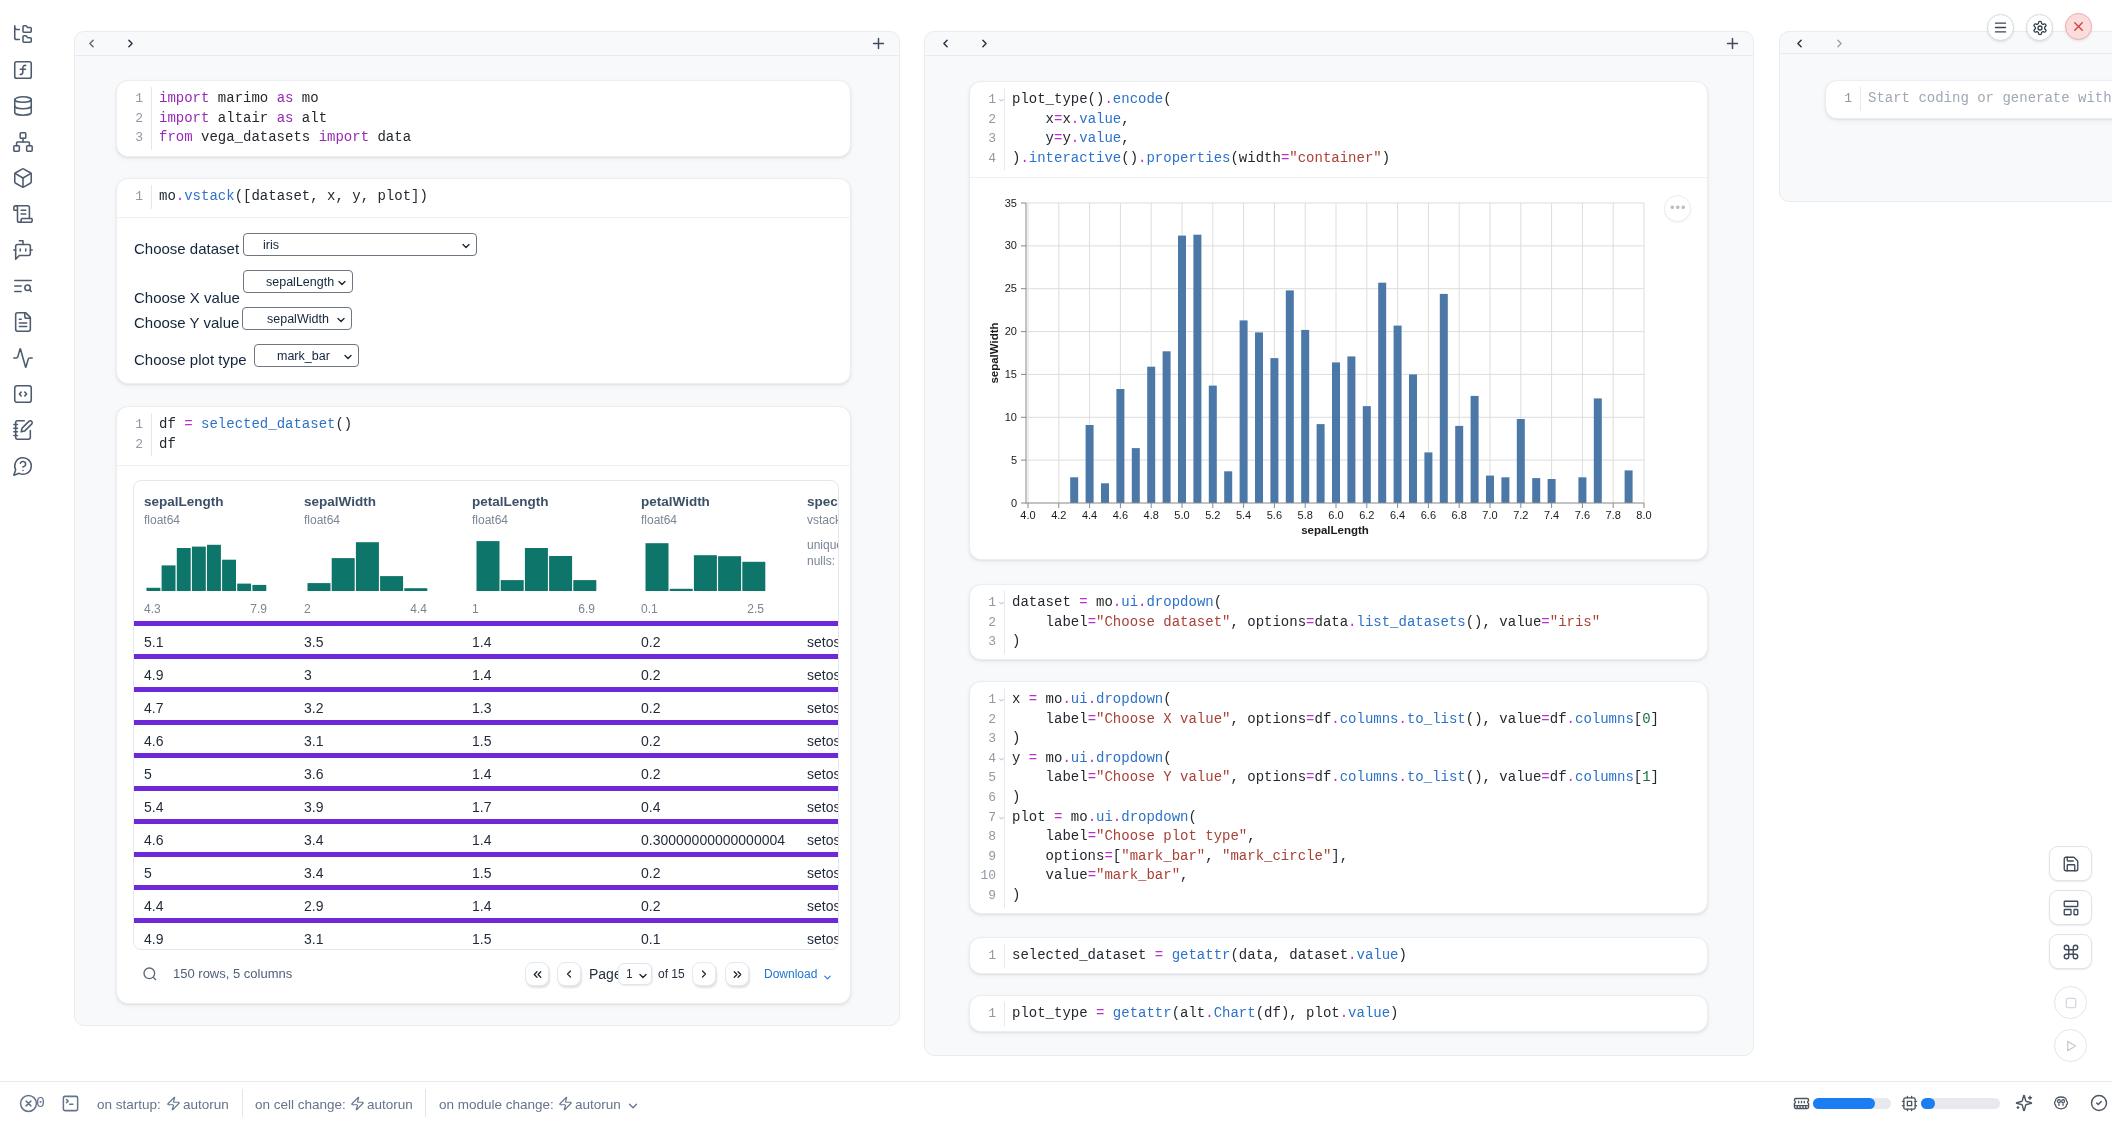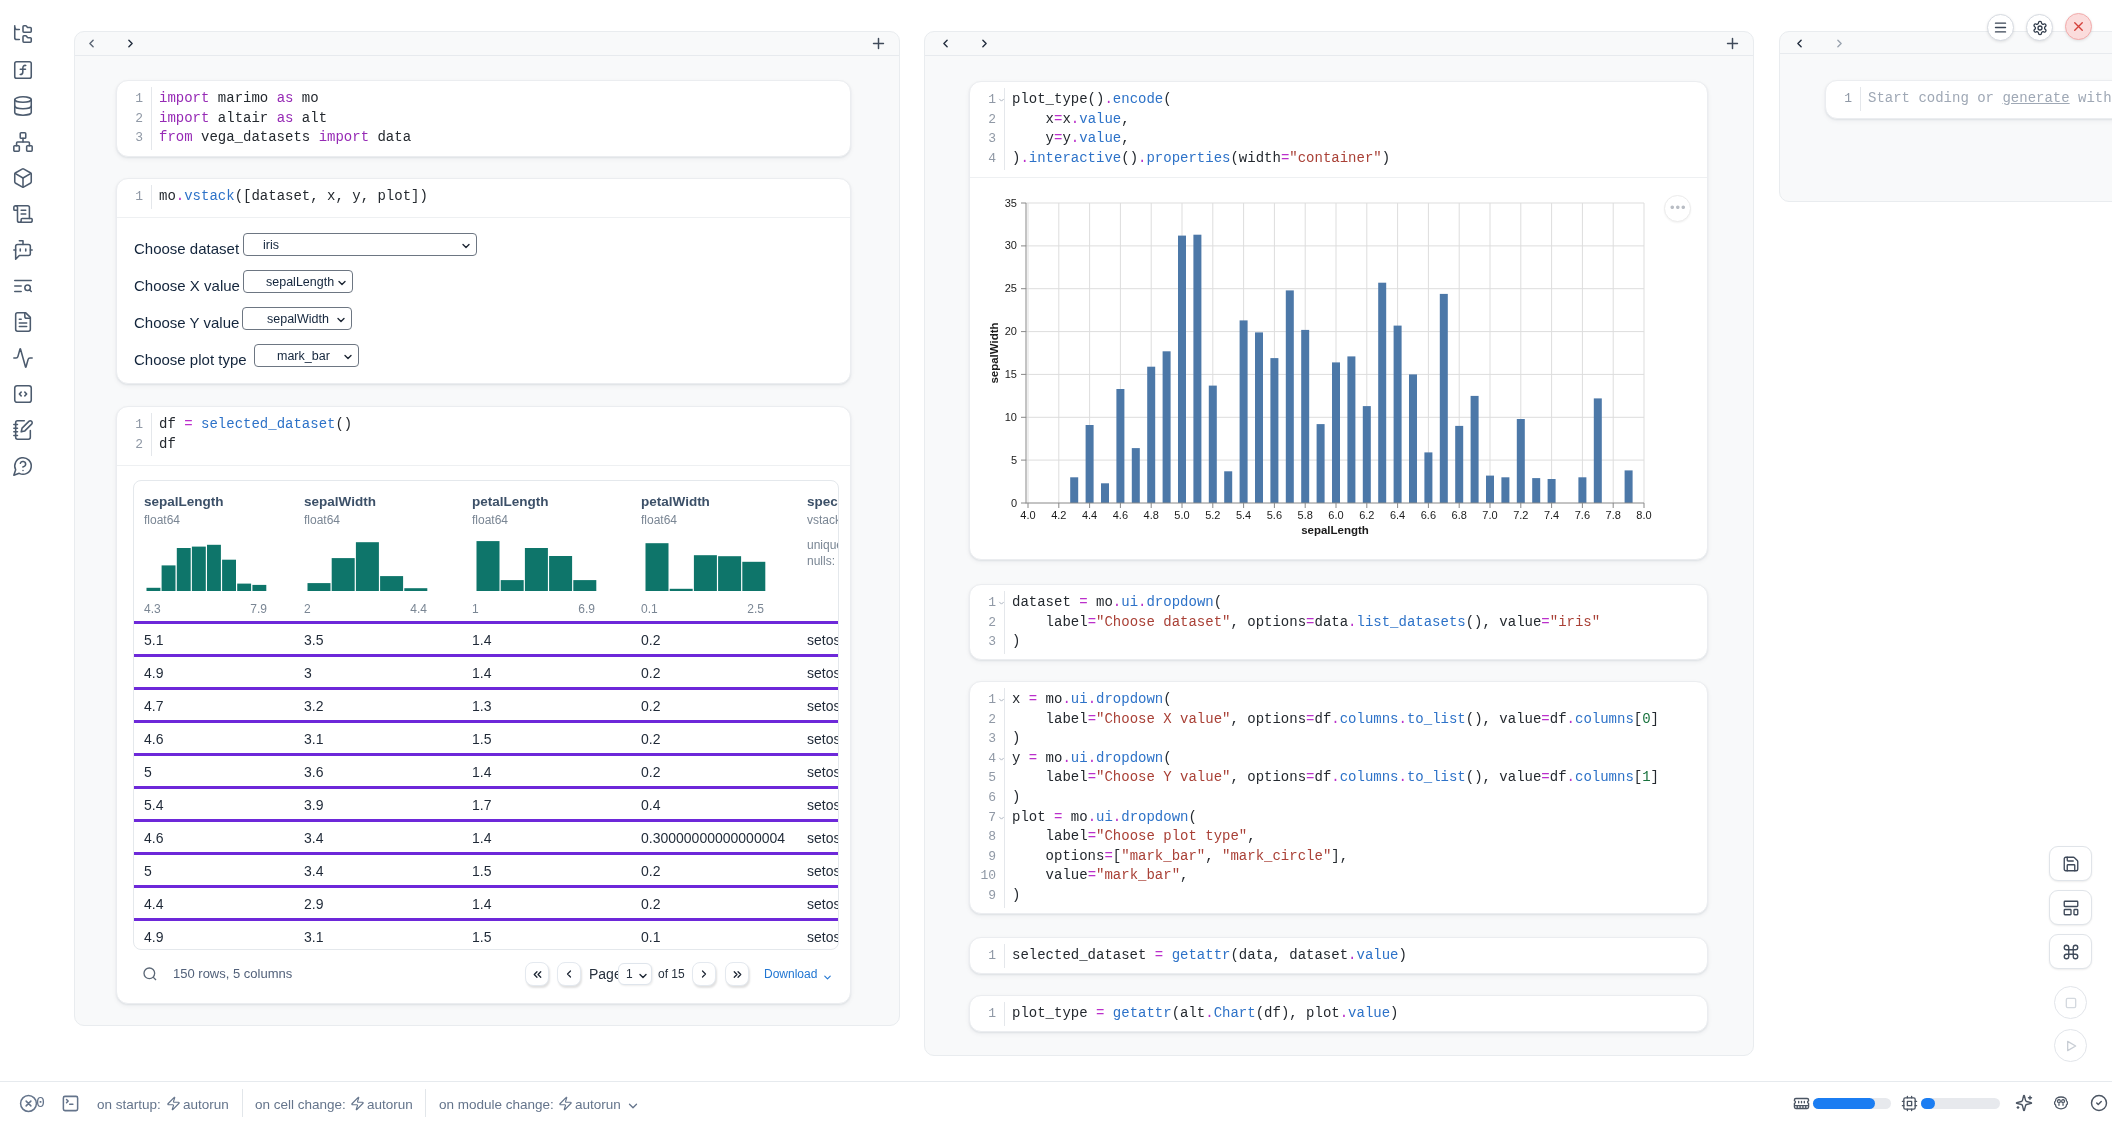--- a/index.html
+++ b/index.html
@@ -24,21 +24,21 @@
 .o{color:#bb2fcb}
 
 .drow{position:absolute;left:17px;height:23px;display:flex;align-items:flex-end}
 .dlabel{font-size:15px;color:#13253c;}
 .dsel{position:absolute;height:23px;background:#fff;border:1px solid #6d7682;border-radius:4px;
   font-size:12.5px;color:#13253c;display:flex;align-items:center;}
 .dsel .sv{padding-left:19px}
 .dsel svg{position:absolute;right:4px;top:5.5px}
 
 #tblbox{position:absolute;background:#fff;border:1px solid #e4e8ec;border-radius:8px;overflow:hidden}
-.trow{position:absolute;left:0;right:0;height:33px;border-top:3px solid #6d28d9}
+.trow{position:absolute;left:0;right:0;height:33px;border-top:5px solid #6d28d9}
 .tcell{position:absolute;top:0;height:33px;line-height:33px;font-size:14px;color:#1f2937}
 .hname{font-size:13.5px;font-weight:bold;color:#3c5068}
 .htype{font-size:12px;color:#7a8694}
 .hrange{font-size:12px;color:#7a8694}
 
 #foot{position:absolute;left:0;right:0;bottom:0;height:41px;background:#fff;border-top:1px solid #e6eaee}
 .ftxt{font-size:13.5px;color:#64748b;height:19px;line-height:19px}
 
 .fbtn{position:absolute;width:43px;height:35px;background:#fff;border:1px solid #e0e4e9;
   border-radius:9px;box-shadow:0 1px 2px rgba(0,0,0,.08);display:flex;align-items:center;justify-content:center}
@@ -160,21 +160,21 @@
           <div style="position:absolute;left:0;right:0;top:38px;border-top:1px solid #eef0f2"></div>
           <div class="drow" style="top:55px">
             <span class="dlabel">Choose dataset</span>
           </div>
           <div class="dsel" style="left:126px;top:54px;width:234px">
             <span class="sv" style="padding-left:19px">iris</span>
             <svg width="12" height="12" viewBox="0 0 24 24" fill="none" stroke="#1d2634" stroke-width="2.8" stroke-linecap="round" stroke-linejoin="round">
               <path d="m6 9 6 6 6-6"></path>
             </svg>
           </div>
-          <div class="drow" style="top:92px">
+          <div class="drow" style="top:104px">
             <span class="dlabel">Choose X value</span>
           </div>
           <div class="dsel" style="left:126px;top:91px;width:110px">
             <span class="sv" style="padding-left:22px">sepalLength</span>
             <svg width="12" height="12" viewBox="0 0 24 24" fill="none" stroke="#1d2634" stroke-width="2.8" stroke-linecap="round" stroke-linejoin="round">
               <path d="m6 9 6 6 6-6"></path>
             </svg>
           </div>
           <div class="drow" style="top:129px">
             <span class="dlabel">Choose Y value</span>
@@ -568,21 +568,21 @@
   <div class="phead" style="height:22px">
     <svg class="chev" style="left:13px" viewBox="0 0 24 24" fill="none" stroke="#232e3f" stroke-width="2.6" stroke-linecap="round" stroke-linejoin="round">
           <path d="m15 18-6-6 6-6"></path>
         </svg>
     <svg class="chev" style="left:53px" viewBox="0 0 24 24" fill="none" stroke="#9aa3af" stroke-width="2.6" stroke-linecap="round" stroke-linejoin="round">
           <path d="m9 18 6-6-6-6"></path>
         </svg>
   </div>
   <div class="cell" style="left:45px;top:48px;width:500px;height:39px">
     <div class="codewrap">
-      <div class="cl"><span class="no">1</span><span class="ct" style="color:#9fa8b5">Start coding or <span style="text-decoration:underline">generate</span> with</span></div>
+      <div class="cl"><span class="no">1</span><span class="ct" style="color:#9fa8b5">Start coding or <span style="">generate</span> with</span></div>
       <div class="vline"></div>
     </div>
   </div>
 </div>
 
 <div class="topbtn" style="left:1987px;top:14px">
       <svg width="15" height="15" viewBox="0 0 24 24" fill="none" stroke="#3a4555" stroke-width="2.2" stroke-linecap="round">
         <path d="M4 5h16M4 12h16M4 19h16"></path>
       </svg>
     </div>

